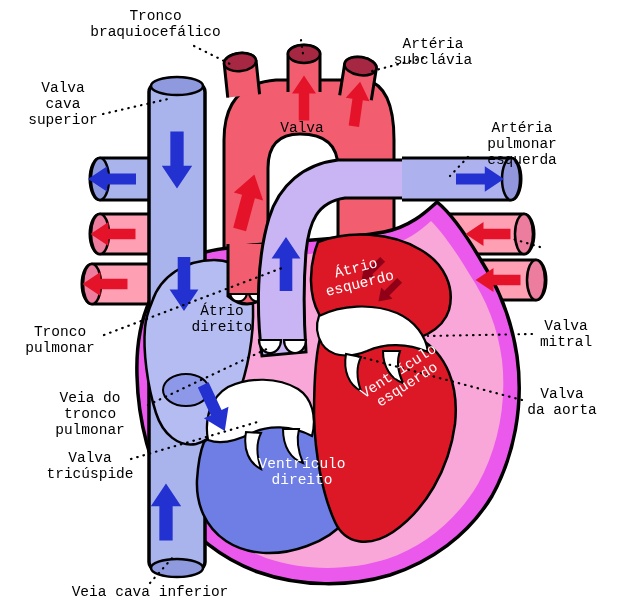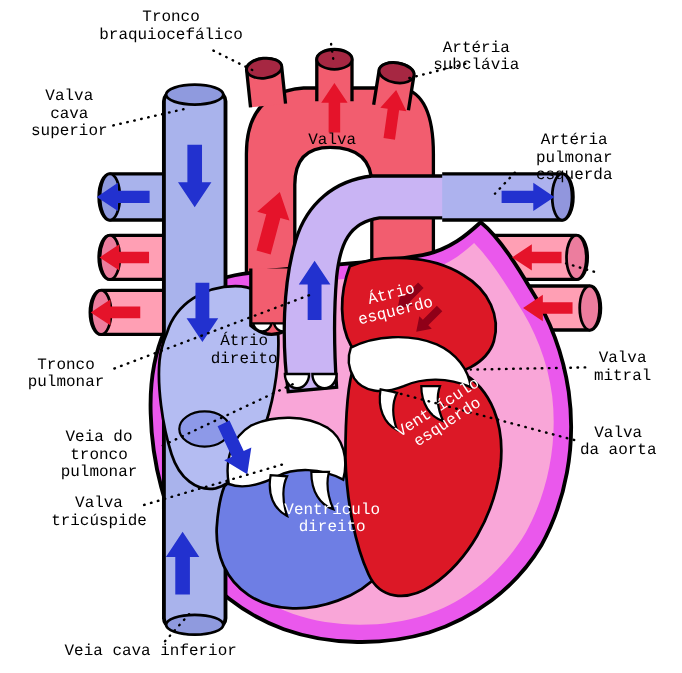--- a/index.html
+++ b/index.html
@@ -162,14 +162,14 @@
 tronco
 pulmonar</div>
   <div class="label" style="left:520px;top:386px;width:84px">Valva
 da aorta</div>
   <div class="label" style="left:40px;top:450px;width:100px">Valva
 tricúspide</div>
   <div class="label light" style="left:247px;top:456px;width:110px">Ventrículo
 direito</div>
   <div class="label light" style="left:348px;top:362px;width:110px;transform:rotate(-33deg)">Ventrículo
 esquerdo</div>
-  <div class="label" style="left:52px;top:584px;width:170px">Veia cava inferior</div>
+  <div class="label" style="left:65px;top:584px;width:170px">Veia cava inferior</div>
 </div>
 
 </body></html>

